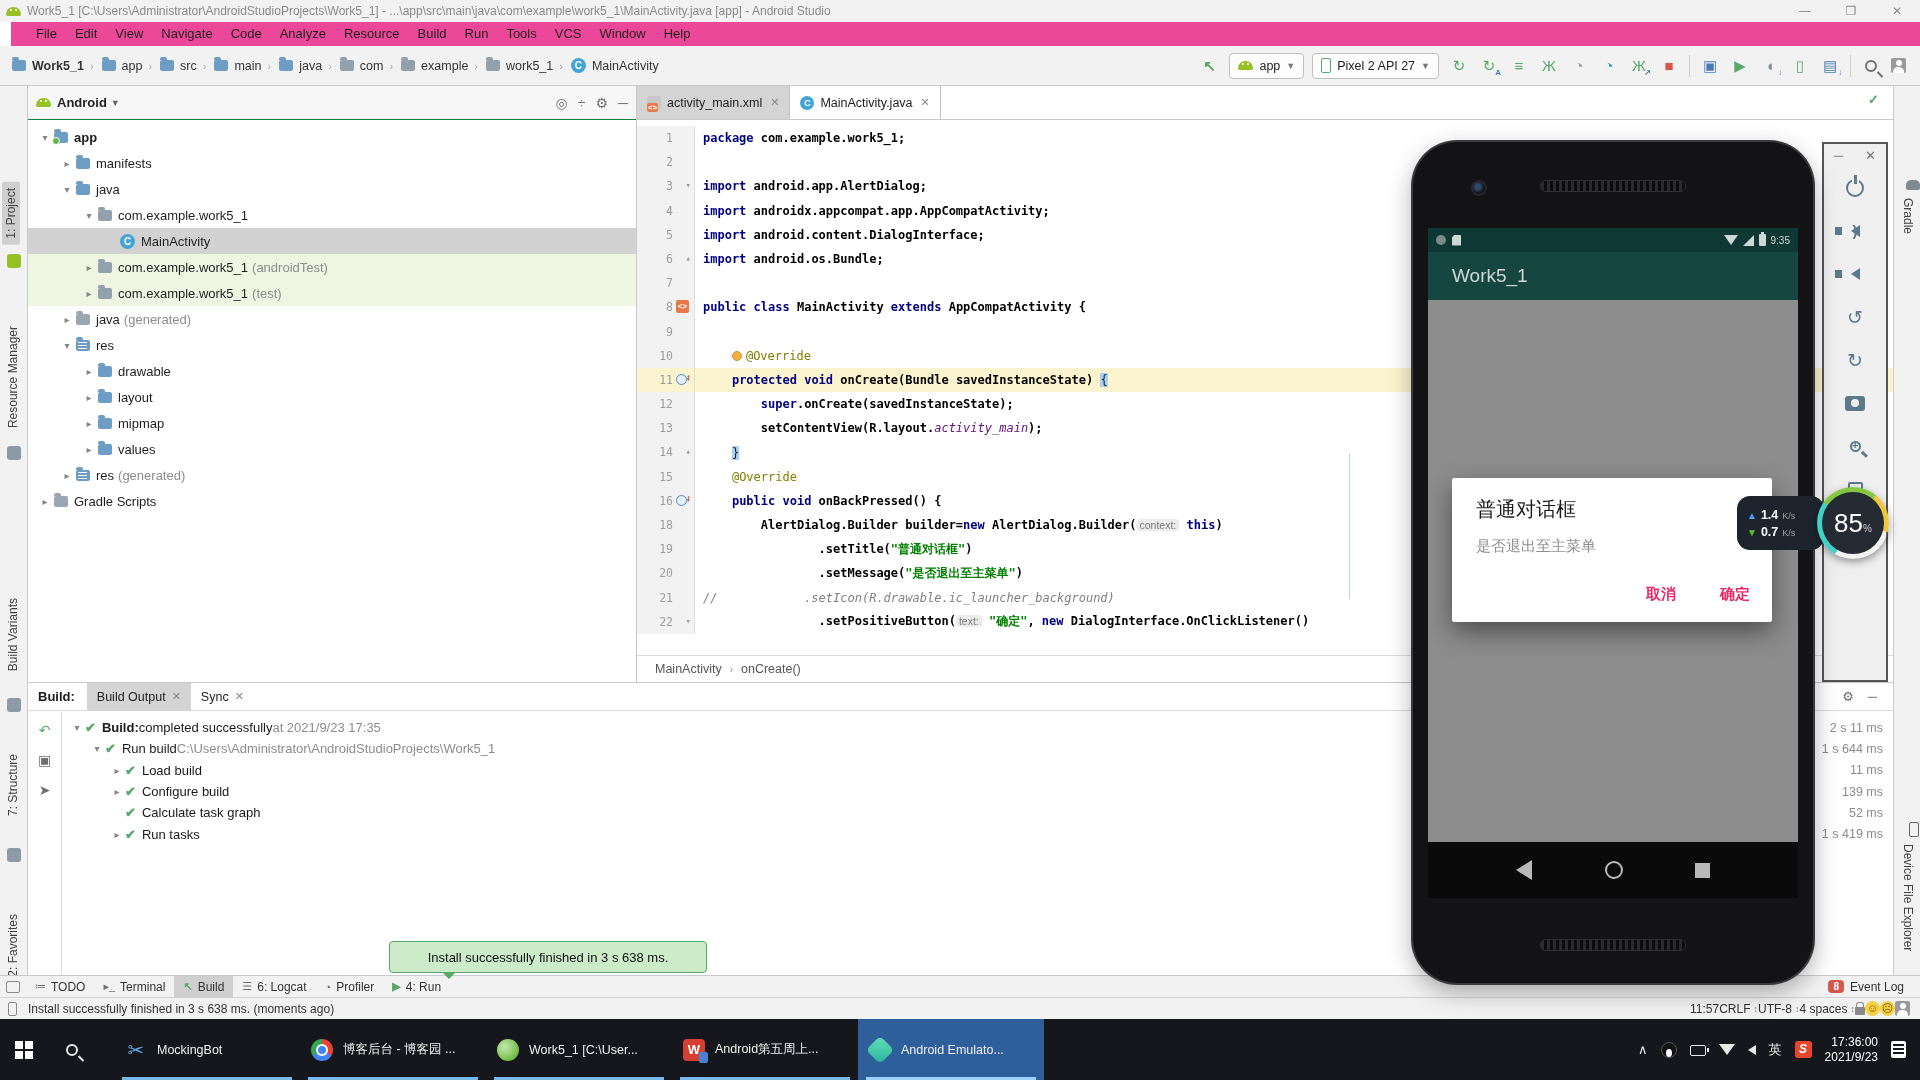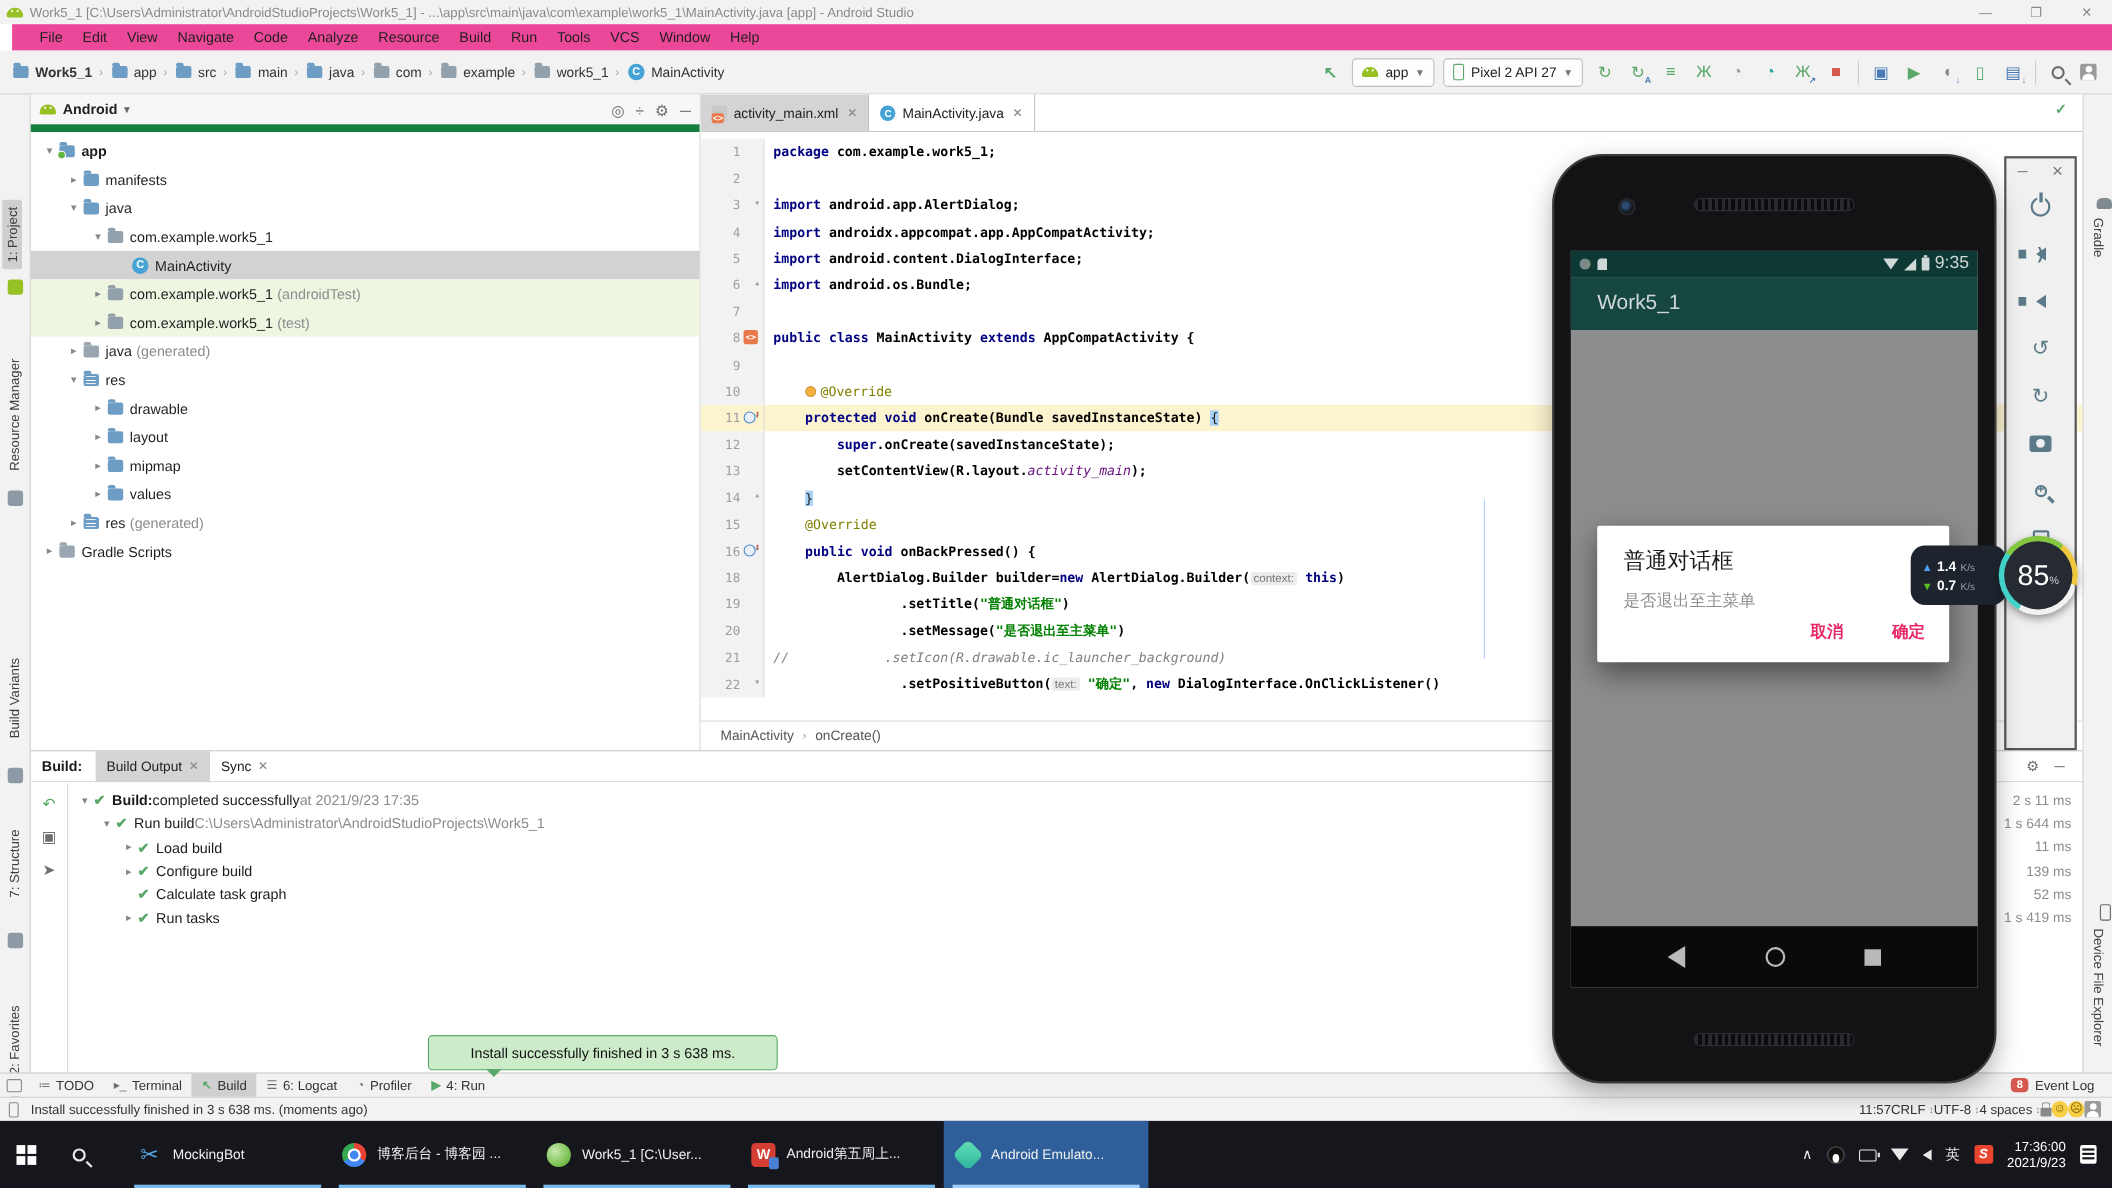--- a/index.html
+++ b/index.html
@@ -30,21 +30,21 @@
   
   #left-strip { position:absolute; left:0; top:86px; width:28px; height:889px; background:#f2f2f2; border-right:1px solid #c9c9c9; }
   .strip-item { writing-mode:vertical-rl; transform:rotate(180deg); font-size:12px; color:#404040; position:absolute; left:6px; white-space:nowrap; }
   .strip-item.active { background:#cfcfcf; padding:6px 2px; left:2px; border-radius:2px; }
   .strip-ico { position:absolute; left:7px; width:14px; height:14px; border-radius:3px; }
   #right-strip { position:absolute; right:0; top:86px; width:27px; height:889px; background:#f2f2f2; border-left:1px solid #c9c9c9; }
   .rstrip-item { writing-mode:vertical-rl; font-size:12px; color:#404040; position:absolute; left:7px; white-space:nowrap; }
 
   
   #project-panel { position:absolute; left:28px; top:86px; width:609px; height:596px; background:#fff; border-right:1px solid #c9c9c9; }
-  #project-header { height:34px; border-bottom:7px solid #15803d; background:#f7f7f7; display:flex; align-items:center; padding:0 8px; }
+  #project-header { height:34px; border-bottom:1px solid #15803d; background:#f7f7f7; display:flex; align-items:center; padding:0 8px; }
   #project-header .view-name { font-size:13px; font-weight:bold; color:#222; margin:0 4px 0 6px; }
   #project-header .caret { color:#666; font-size:9px; }
   #project-header .ph-icons { margin-left:auto; display:flex; gap:10px; color:#6f6f6f; font-size:14px; align-items:center; }
   #project-tree { padding-top:4px; }
   .tree-row { height:26px; display:flex; align-items:center; font-size:13px; color:#1f1f1f; white-space:nowrap; }
   .tree-row.selected { background:#d2d2d2; }
   .tree-row.green { background:#eef6e2; }
   .tree-row .arrow { width:14px; color:#868686; font-size:10px; text-align:center; flex:none; }
   .tree-row .suffix { color:#8c8c8c; margin-left:4px; }
   .tree-row .b { font-weight:bold; }
@@ -170,35 +170,35 @@
   .ico-vol { width:0; height:0; border-top:5px solid transparent; border-bottom:5px solid transparent; border-right:8px solid #e8e8e8; position:relative; }
   .ico-sogou { width:17px; height:17px; border-radius:3px; background:#e8442e; color:#fff; font-weight:bold; font-size:12px; text-align:center; line-height:17px; font-style:italic; }
   #tray-clock { text-align:right; font-size:12px; line-height:15px; }
   .ico-notif { width:15px; height:17px; background:#fff; border-radius:2px; position:relative; }
   .ico-notif::after { content:""; position:absolute; left:2px; top:3px; width:11px; height:2px; background:#16171c; box-shadow:0 4px 0 #16171c, 0 8px 0 #16171c; }
 
   
   #emu-phone { position:absolute; left:1413px; top:142px; width:400px; height:841px; background:#131316; border-radius:44px; z-index:50; box-shadow:0 0 0 2px #3a3a3d, 0 8px 24px rgba(0,0,0,.35); }
   #emu-screen { position:absolute; left:15px; top:86px; width:370px; height:670px; background:#8d8d8d; overflow:hidden; }
   #emu-statusbar { height:24px; background:#0d3833; display:flex; align-items:center; padding:0 8px; gap:6px; }
-  #emu-statusbar .right { margin-left:auto; display:flex; align-items:center; gap:5px; color:#cfd8d7; font-size:16px; }
+  #emu-statusbar .right { margin-left:auto; display:flex; align-items:center; gap:5px; color:#cfd8d7; font-size:10px; }
   .st-dot { width:10px; height:10px; border-radius:50%; background:#7b8a87; }
   .st-sd { width:9px; height:11px; background:#cfd8d7; border-radius:1px; clip-path:polygon(30% 0, 100% 0, 100% 100%, 0 100%, 0 25%); }
   .p-wifi { width:0; height:0; border-left:7px solid transparent; border-right:7px solid transparent; border-top:10px solid #cfd8d7; }
   .p-sig { width:0; height:0; border-left:11px solid transparent; border-bottom:11px solid #cfd8d7; }
   .p-batt { width:7px; height:12px; background:#cfd8d7; border-radius:1px; position:relative; }
   .p-batt::before { content:""; position:absolute; top:-2px; left:2px; width:3px; height:2px; background:#cfd8d7; }
   #emu-appbar { height:48px; background:#15463f; display:flex; align-items:center; padding-left:24px; color:#cfd8d7; font-size:19px; }
   #emu-navbar { position:absolute; left:0; bottom:0; width:370px; height:56px; background:#0a0a0a; display:flex; align-items:center; justify-content:space-between; padding:0 88px; }
   .nav-back { width:0; height:0; border-top:10px solid transparent; border-bottom:10px solid transparent; border-right:16px solid #b9b9b9; }
   .nav-home { width:18px; height:18px; border:2px solid #b9b9b9; border-radius:50%; }
   .nav-sq { width:15px; height:15px; background:#b9b9b9; }
   .grille { position:absolute; left:127px; width:146px; height:12px; border-radius:7px; background:repeating-linear-gradient(90deg,#2a2a2e 0 3px,#0c0c0e 3px 6px); border:1px solid #2e2e33; }
   #cam { position:absolute; left:58px; top:38px; width:16px; height:16px; border-radius:50%; background:radial-gradient(circle at 40% 40%, #2e4a6e 0 25%, #14161c 60%); border:2px solid #26262c; }
-  #emu-dialog { position:absolute; left:24px; top:250px; width:320px; height:124px; background:#fff; border-radius:2px; box-shadow:0 10px 26px rgba(0,0,0,.45); padding:18px 24px; }
+  #emu-dialog { position:absolute; left:24px; top:250px; width:320px; height:144px; background:#fff; border-radius:2px; box-shadow:0 10px 26px rgba(0,0,0,.45); padding:18px 24px; }
   #emu-dialog .dtitle { font-size:20px; color:#1c1c1c; }
   #emu-dialog .dmsg { font-size:15px; color:#8f8f8f; margin-top:14px; }
   #emu-dialog .dbtns { position:absolute; right:14px; bottom:14px; display:flex; gap:28px; }
   #emu-dialog .dbtns span { color:#e82a67; font-size:15px; font-weight:bold; padding:4px 8px; }
 
   #emu-toolbar { position:absolute; left:1822px; top:142px; width:66px; height:540px; background:#f0f0f0; border:2px solid #555; z-index:49; }
   #emu-toolbar .tb-top { display:flex; justify-content:space-between; padding:4px 10px; color:#777; font-size:13px; }
   #emu-toolbar .icons { display:flex; flex-direction:column; align-items:center; gap:17px; margin-top:8px; }
   .e-ic { width:26px; height:26px; display:flex; align-items:center; justify-content:center; color:#5c7a89; font-size:19px; }
   .e-power { width:18px; height:18px; border:2.5px solid #5c7a89; border-radius:50%; position:relative; }

